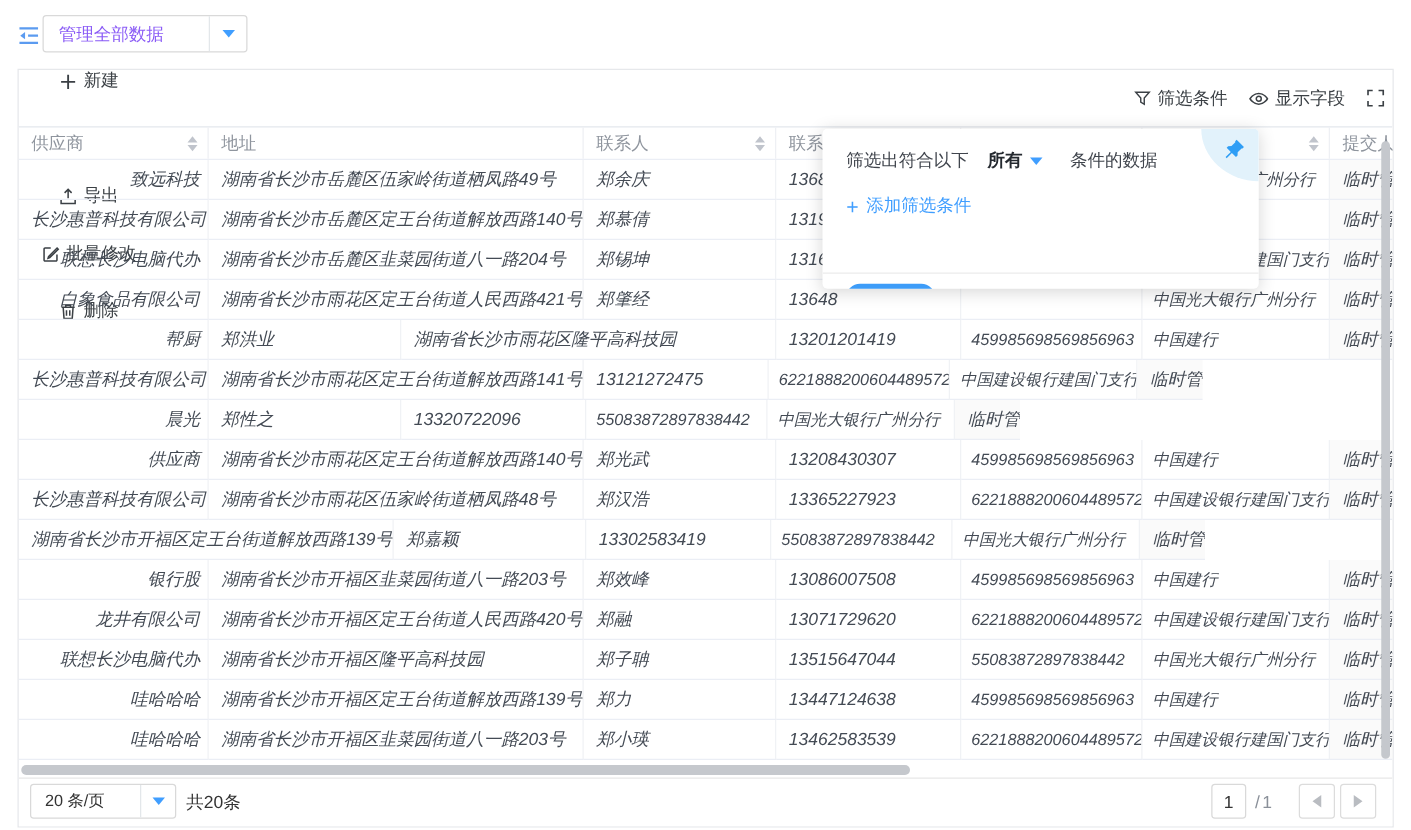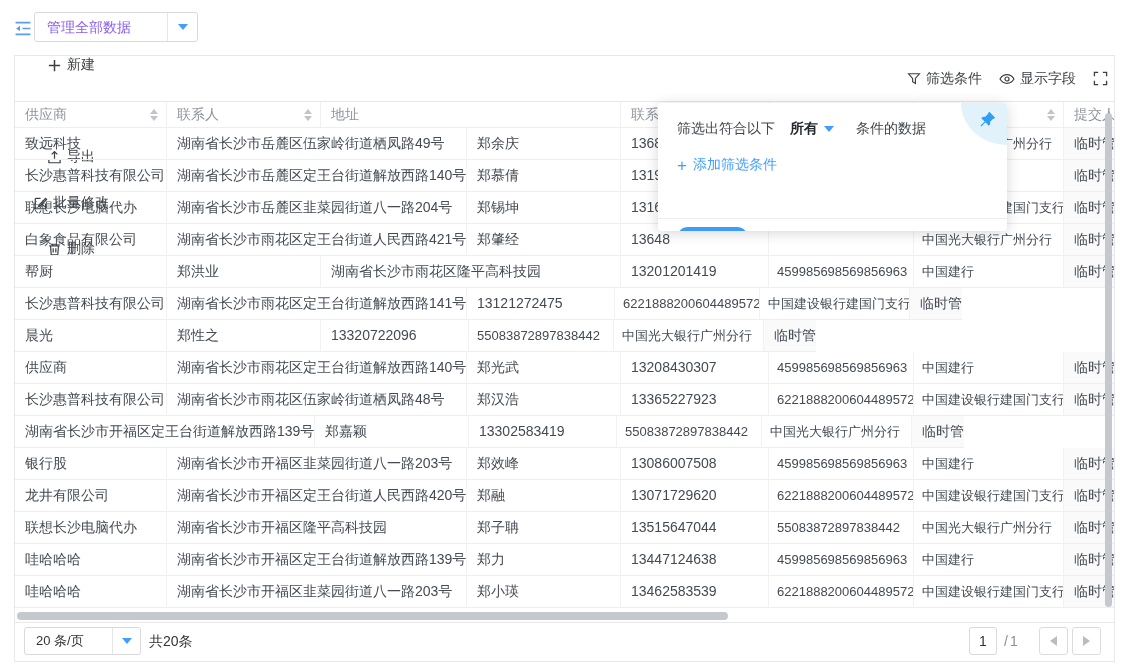--- a/index.html
+++ b/index.html
@@ -23,24 +23,24 @@
   
   .thead{position:absolute;left:0;top:45px;width:1099px;height:27px;border-top:1px solid #e4e7ed;
          border-bottom:1px solid #ebeef5;box-sizing:border-box;display:flex;background:#fff;}
   .th{display:flex;align-items:center;justify-content:space-between;font-size:14px;color:#8f959e;
       padding:0 8px 0 10px;box-sizing:border-box;border-right:1px solid #eef0f4;white-space:nowrap;overflow:hidden;cursor:pointer;}
   .sort{display:flex;flex-direction:column;align-items:center;gap:2px;flex:none;}
   .sort i{display:block;width:0;height:0;border-left:4px solid transparent;border-right:4px solid transparent;}
   .sort .su{border-bottom:5px solid #c0c4cc;}
   .sort .sd{border-top:5px solid #c0c4cc;}
   .tbody{position:absolute;left:0;top:72px;width:1099px;height:481px;overflow:hidden;}
-  .tr{display:flex;height:32px;box-sizing:border-box;cursor:pointer;}
+  .tr{display:flex;height:32px;box-sizing:border-box;cursor:pointer;font-style:italic;}
   .td{box-sizing:border-box;border-right:1px solid #f0f2f5;border-bottom:1px solid #ebeef5;
       padding:0 6px 0 10px;font-size:14px;color:#434a54;line-height:31px;white-space:nowrap;overflow:hidden;flex:none;}
-  .c0{width:152px;flex:none;} .c1{width:300px;flex:none;} .c2{width:154px;flex:none;}
+  .c0{width:152px;flex:none;text-align:right;} .c1{width:300px;flex:none;} .c2{width:154px;flex:none;}
   .c3{width:148px;flex:none;} .c4{width:145px;flex:none;} .c5{width:150px;flex:none;} .c6{width:52px;flex:none;}
   .td.c4,.td.c5{font-size:13px;padding-left:8px;}
   .td.c6{background:#fafafa;border-right:none;}
   .th.c6{border-right:none;}
   
   .hscroll{position:absolute;left:2px;top:556px;width:711px;height:8px;background:#c5c8cd;border-radius:4px;cursor:pointer;}
   .vscroll{position:absolute;left:1090px;top:57px;width:7px;height:494px;background:#c5c8cd;border-radius:4px;cursor:pointer;}
   
   .tfooter{position:absolute;left:0;top:566px;width:1099px;height:39px;border-top:1px solid #e8e8e8;background:#fff;}
   .psize{position:absolute;left:9px;top:4px;width:117px;height:28px;border:1px solid #d9d9d9;border-radius:3px;
@@ -153,29 +153,29 @@
 
   <div class="thead">
     <div style="display:flex;width:100%;">
         <div class="th c0">
           <span>供应商</span>
           <span class="sort">
             <i class="su"></i>
             <i class="sd"></i>
           </span>
         </div>
+        <div class="th c1">
+          <span>地址</span>
+        </div>
         <div class="th c2">
           <span>联系人</span>
           <span class="sort">
             <i class="su"></i>
             <i class="sd"></i>
           </span>
-        </div>
-        <div class="th c1">
-          <span>地址</span>
         </div>
         <div class="th c3">
           <span>联系电话</span>
           <span class="sort">
             <i class="su"></i>
             <i class="sd"></i>
           </span>
         </div>
         <div class="th c4">
           <span></span>

